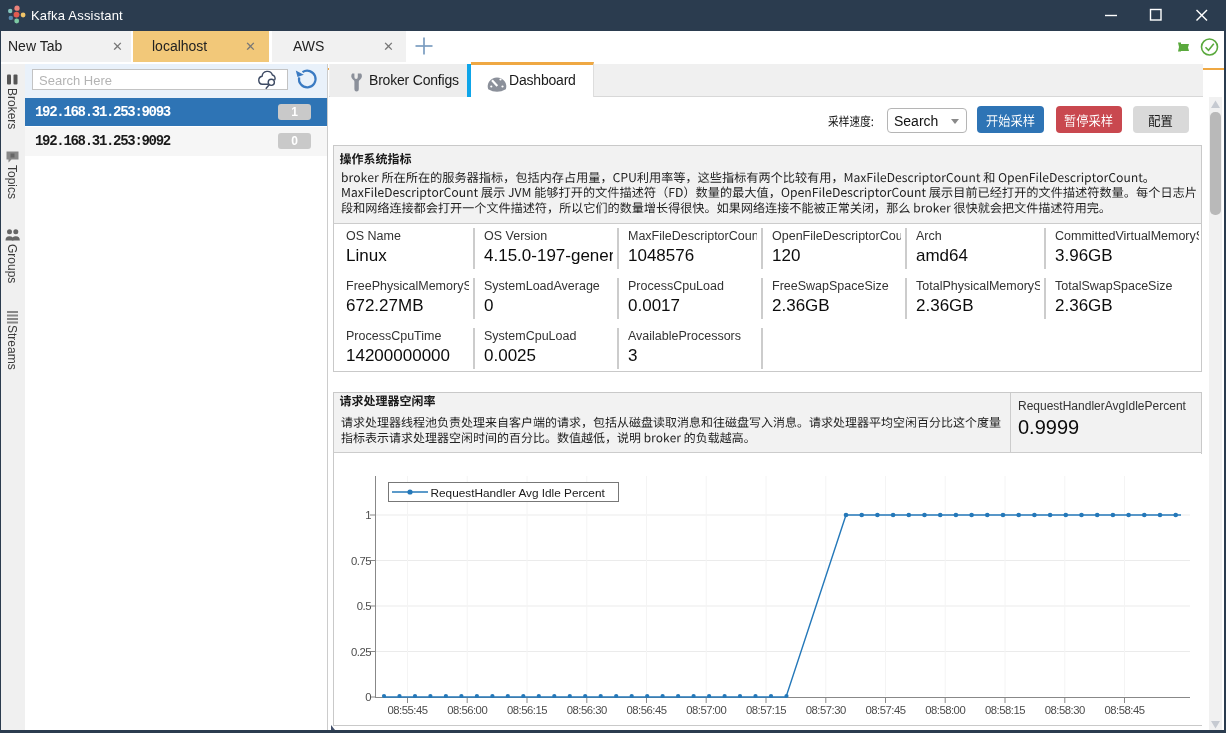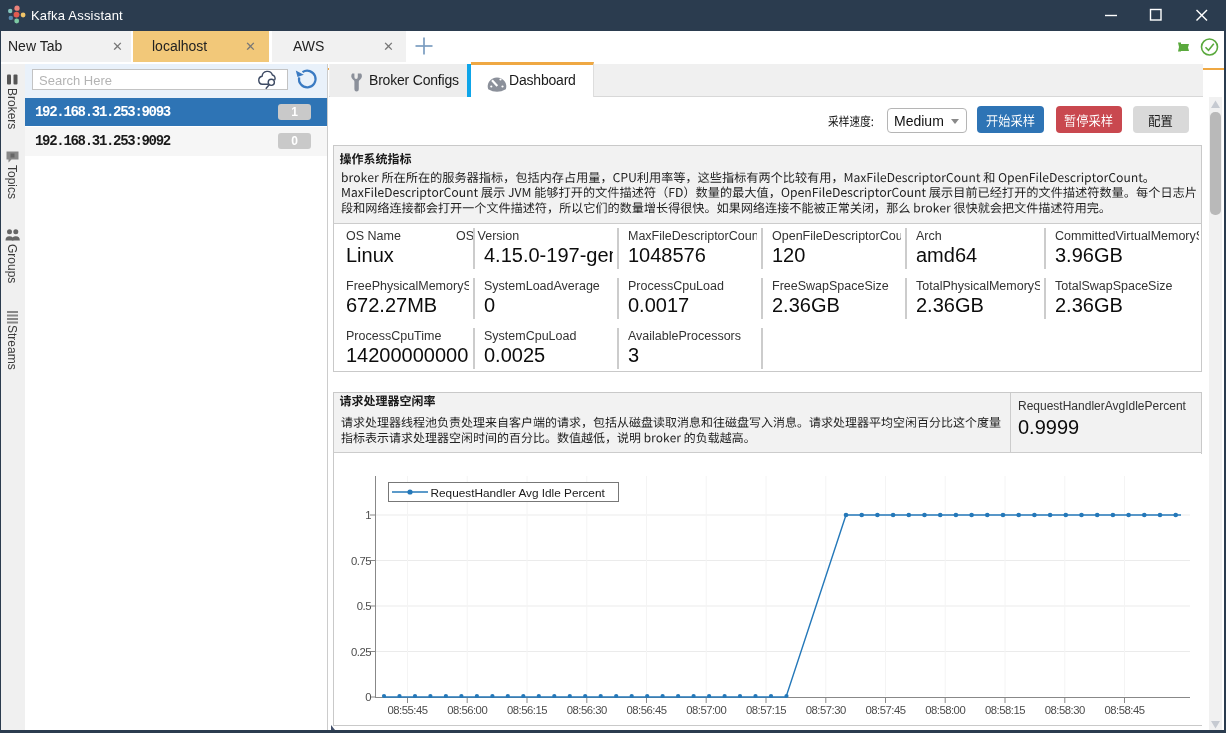--- a/index.html
+++ b/index.html
@@ -22,21 +22,21 @@
 #tab1{position:absolute;left:330px;top:64px;width:141px;height:33px;background:#ededed;border-right:4px solid #0ea5e9}
 #tab2{position:absolute;left:471px;top:62px;width:123px;height:35px;background:#fff;border-top:3px solid #efa843;border-right:1px solid #ddd}
 .striplab{font-size:14px;color:#1a1a1a;letter-spacing:-.2px}
 #medium{position:absolute;left:887px;top:108px;width:80px;height:25px;background:#fff;border:1px solid #b5b5b5;border-radius:4px}
 #medium span{position:absolute;left:6px;top:4px;font-size:14px;color:#111}
 #medium .arr{position:absolute;right:7px;top:10px;width:0;height:0;border-left:4.5px solid transparent;border-right:4.5px solid transparent;border-top:5px solid #8a8a8a}
 .btn{position:absolute;top:106px;height:27px;border-radius:4px}
 #box1{position:absolute;left:333px;top:145px;width:869px;height:227px;border:1px solid #c9c9c9;background:#fff}
 #box1h{position:absolute;left:333px;top:145px;width:869px;height:79px;background:#f2f2f2;border:1px solid #c9c9c9;border-bottom:1px solid #ccc}
 .mlab{position:absolute;font-size:12.5px;color:#333;white-space:nowrap;overflow:hidden;line-height:14px}
-.mval{position:absolute;font-size:20px;color:#0c0c0c;white-space:nowrap;overflow:hidden;line-height:23px}
+.mval{position:absolute;font-size:17px;color:#0c0c0c;white-space:nowrap;overflow:hidden;line-height:23px}
 .msep{position:absolute;width:2px;height:41px;background:#ccc}
 #box2{position:absolute;left:333px;top:392px;width:869px;height:334px;border:1px solid #c9c9c9;background:#fff}
 #box2h{position:absolute;left:333px;top:392px;width:869px;height:61px;background:#f2f2f2;border:1px solid #c9c9c9;border-bottom:1px solid #ccc}
 #box2sep{position:absolute;left:1010px;top:393px;width:1px;height:59px;background:#ccc}
 #rhlab{position:absolute;left:1018px;top:399px;font-size:12px;color:#333}
 #rhval{position:absolute;left:1018px;top:416px;font-size:20px;color:#0c0c0c}
 #chart{position:absolute;left:334px;top:454px}
 .ax{font-family:"Liberation Sans",sans-serif;font-size:11.3px;fill:#4d4d4d;letter-spacing:-.5px}
 .axl{font-family:"Liberation Sans",sans-serif;font-size:11.8px;fill:#1a1a1a}
 #sbar{position:absolute;left:1209px;top:97px;width:13px;height:634px;background:#f1f1f1}
@@ -77,31 +77,31 @@
       </div>
 </div>
 <div id="strip"></div>
 <div id="tab1">
       <span class="striplab" style="position:absolute;left:39px;top:8px">Broker Configs</span>
     </div>
 <div id="tab2">
       <span class="striplab" style="position:absolute;left:38px;top:7px">Dashboard</span>
     </div>
 <div id="medium">
-      <span>Medium</span>
+      <span>Search</span>
       <div class="arr"></div>
     </div>
 <div class="btn" style="left:977px;width:67px;background:#2e74b5"></div>
 <div class="btn" style="left:1056px;width:66px;background:#c9484f"></div>
 <div class="btn" style="left:1133px;width:56px;background:#d9d9d9"></div>
 <div id="box1"></div>
     <div id="box1h"></div>
 <div class="mlab" style="left:346px;top:229px;width:123px">OS Name</div>
 <div class="mval" style="left:346px;top:244px;width:123px">Linux</div>
-<div class="mlab" style="left:456px;top:229px;width:129px">OS Version</div>
+<div class="mlab" style="left:484px;top:229px;width:129px">OS Version</div>
 <div class="mval" style="left:484px;top:244px;width:129px">4.15.0-197-generic</div>
 <div class="mlab" style="left:628px;top:229px;width:129px">MaxFileDescriptorCount</div>
 <div class="mval" style="left:628px;top:244px;width:129px">1048576</div>
 <div class="mlab" style="left:772px;top:229px;width:129px">OpenFileDescriptorCount</div>
 <div class="mval" style="left:772px;top:244px;width:129px">120</div>
 <div class="mlab" style="left:916px;top:229px;width:124px">Arch</div>
 <div class="mval" style="left:916px;top:244px;width:124px">amd64</div>
 <div class="mlab" style="left:1055px;top:229px;width:144px">CommittedVirtualMemorySize</div>
 <div class="mval" style="left:1055px;top:244px;width:144px">3.96GB</div>
 <div class="mlab" style="left:346px;top:279px;width:123px">FreePhysicalMemorySize</div>

